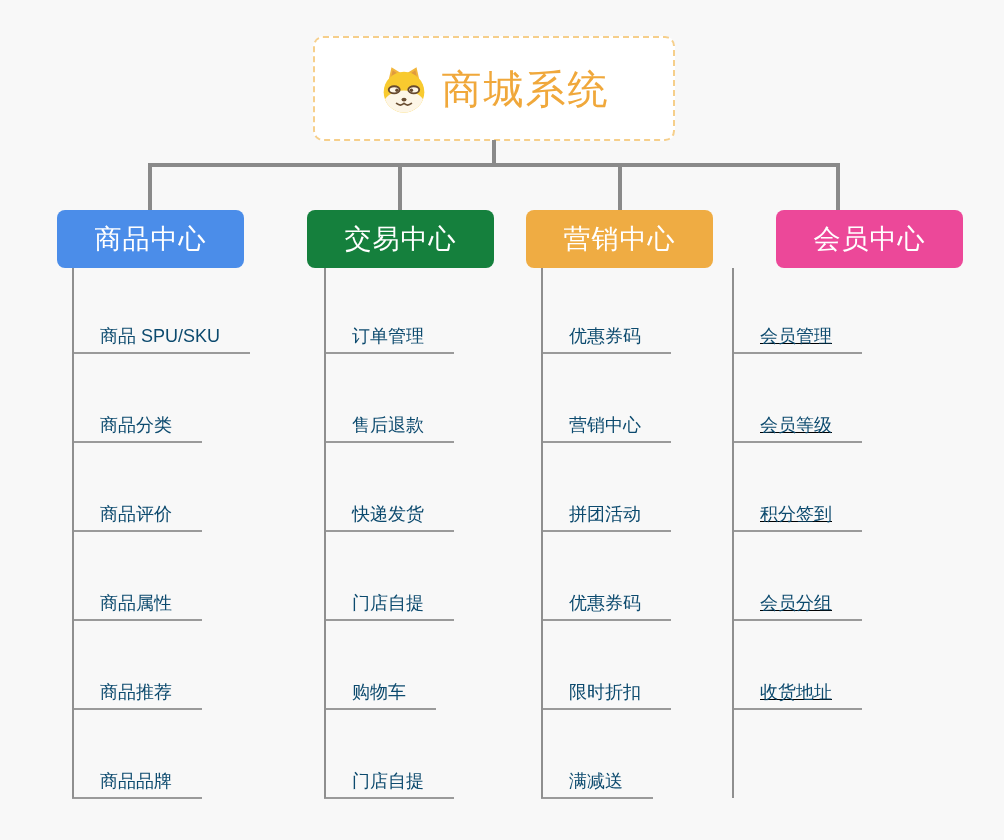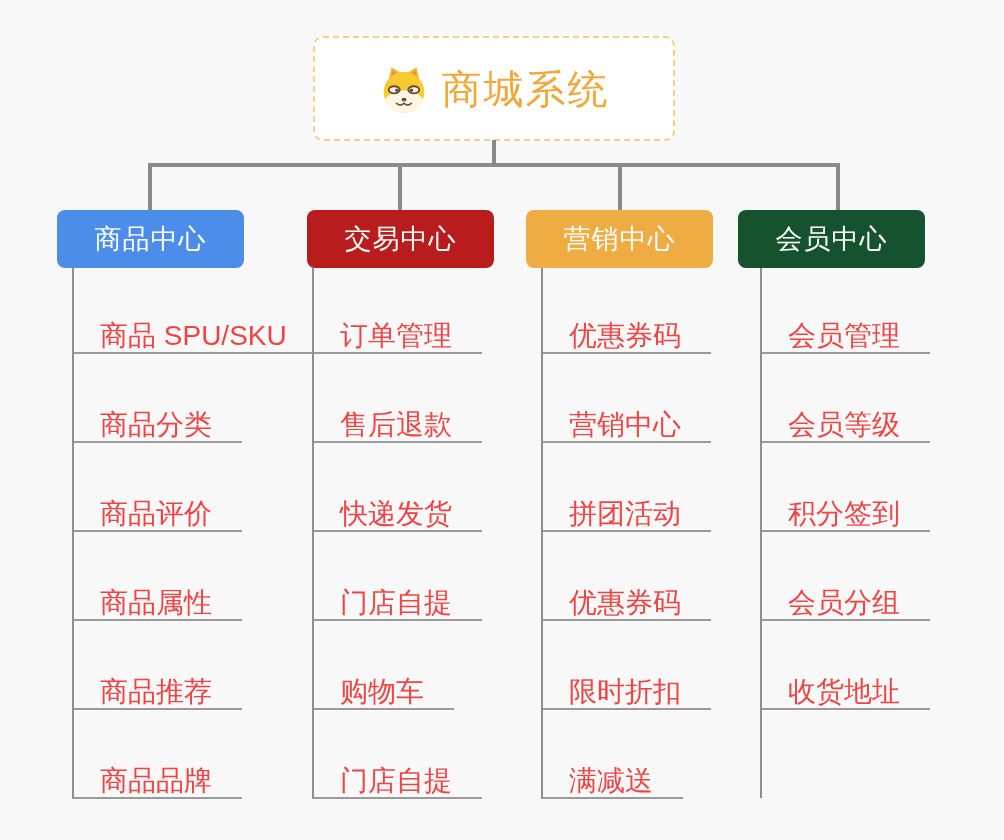--- a/index.html
+++ b/index.html
@@ -30,40 +30,40 @@
   .drop.d2 { left:618px; } .drop.d3 { left:836px; }
 
   
   .branch-header {
     position:absolute; top:210px; width:187px; height:58px;
     border-radius:8px; color:#ffffff; font-size:27px; letter-spacing:1px;
     display:flex; align-items:center; justify-content:center;
     box-sizing:border-box; cursor:default;
   }
   .branch-header.b0 { left:57px;  background:#4b8de9; }
-  .branch-header.b1 { left:307px; background:#b91c1c; }
+  .branch-header.b1 { left:307px; background:#15803d; }
   .branch-header.b2 { left:526px; background:#efac43;text-align:right; }
-  .branch-header.b3 { left:738px; background:#14532d; }
+  .branch-header.b3 { left:776px; background:#ec4899; }
 
   
   .col {
     position:absolute; top:268px;
     display:flex; flex-direction:column; align-items:flex-start;
   }
-  .col.c0 { left:72px; } .col.c1 { left:312px; }
-  .col.c2 { left:541px; } .col.c3 { left:760px; }
+  .col.c0 { left:72px; } .col.c1 { left:324px; }
+  .col.c2 { left:541px; } .col.c3 { left:732px;text-decoration:underline; }
   .col::before {
     content:""; position:absolute; left:0; top:0; width:2px; height:530px;
     background:#8f8f8f;
   }
   .node-item {
     box-sizing:border-box; height:35px; line-height:34px;
     padding:0 30px 0 28px; margin-top:54px;
     border-bottom:2px solid #9a9a9a;
-    font-size:28px; color:#ef4444; white-space:nowrap; cursor:default;
+    font-size:18px; color:#0c4a6e; white-space:nowrap; cursor:default;
   }
   .node-item:first-child { margin-top:51px; }
 </style>
 </head>
 <body>
 
 <div class="canvas">
 
   <div class="root-node">
     <svg class="doge" viewBox="0 0 64 64" aria-hidden="true">

